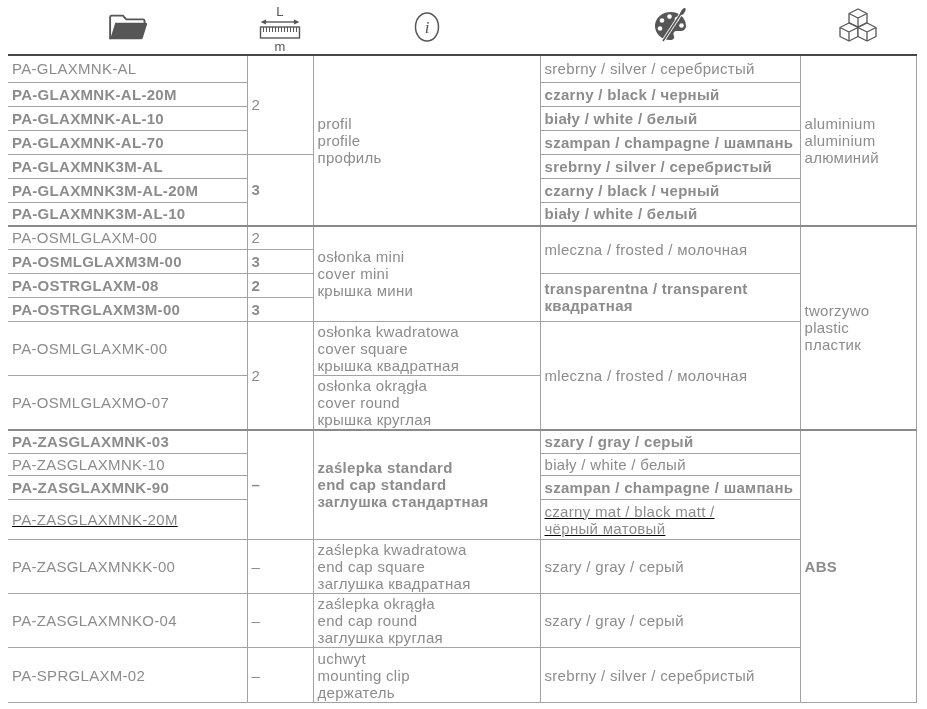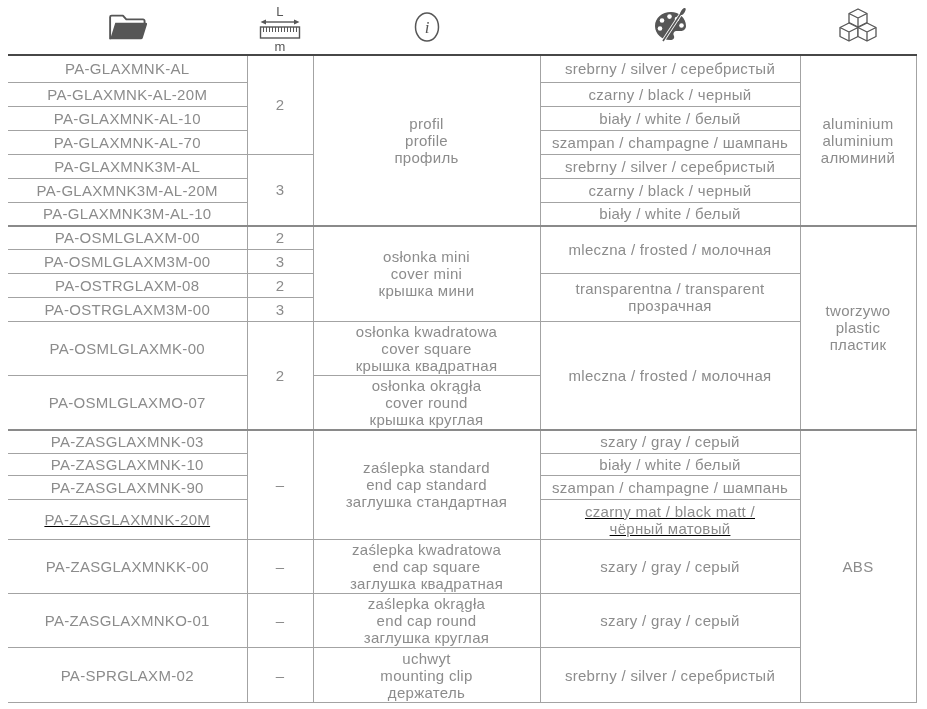--- a/index.html
+++ b/index.html
@@ -31,30 +31,30 @@
     vertical-align: middle;
     font-weight: normal;
   }
 
   tbody td {
     border: 1px solid #a3a3a3;
     color: #8c8c8c;
     font-size: 15px;
     line-height: 17px;
     letter-spacing: 0.3px;
-    text-align: center;
+    text-align: left;
     vertical-align: middle;
     white-space: pre-line;
     padding: 1px 4px;
     overflow: hidden;
   }
   tbody td:first-child { border-left: none; }
   tr.group-start td { border-top: 2px solid #8a8a8a; }
 
-  .rh27 { height: 27px; } .rh24 { height: 24px; } .rh23 { height: 23px; }
+  .rh27 { height: 27px; } .rh24 { height: 24px; font-weight: bold; } .rh23 { height: 23px; }
   .rh22 { height: 22px; } .rh48 { height: 48px; } .rh54 { height: 54px; }
   .rh40 { height: 40px; text-decoration: underline; } .rh52 { height: 52px; } .rh55 { height: 55px; }
 
   .icon-svg { display: inline-block; vertical-align: middle; }
 
   .ruler-stack {
     display: inline-flex;
     flex-direction: column;
     align-items: center;
     line-height: 1;
@@ -188,21 +188,21 @@
 пластик</td>
     </tr>
     <tr class="rh24">
       <td>PA-OSMLGLAXM3M-00</td>
       <td>3</td>
     </tr>
     <tr class="rh24">
       <td>PA-OSTRGLAXM-08</td>
       <td>2</td>
       <td rowspan="2">transparentna / transparent
-прозрачная</td>
+квадратная</td>
     </tr>
     <tr class="rh24">
       <td>PA-OSTRGLAXM3M-00</td>
       <td>3</td>
     </tr>
     <tr class="rh48">
       <td>PA-OSMLGLAXMK-00</td>
       <td rowspan="2">2</td>
       <td>osłonka kwadratowa
 cover square
@@ -240,21 +240,21 @@
     </tr>
     <tr class="rh54">
       <td>PA-ZASGLAXMNKK-00</td>
       <td>–</td>
       <td>zaślepka kwadratowa
 end cap square
 заглушка квадратная</td>
       <td>szary / gray / серый</td>
     </tr>
     <tr class="rh52">
-      <td>PA-ZASGLAXMNKO-01</td>
+      <td>PA-ZASGLAXMNKO-04</td>
       <td>–</td>
       <td>zaślepka okrągła
 end cap round
 заглушка круглая</td>
       <td>szary / gray / серый</td>
     </tr>
     <tr class="rh55">
       <td>PA-SPRGLAXM-02</td>
       <td>–</td>
       <td>uchwyt

